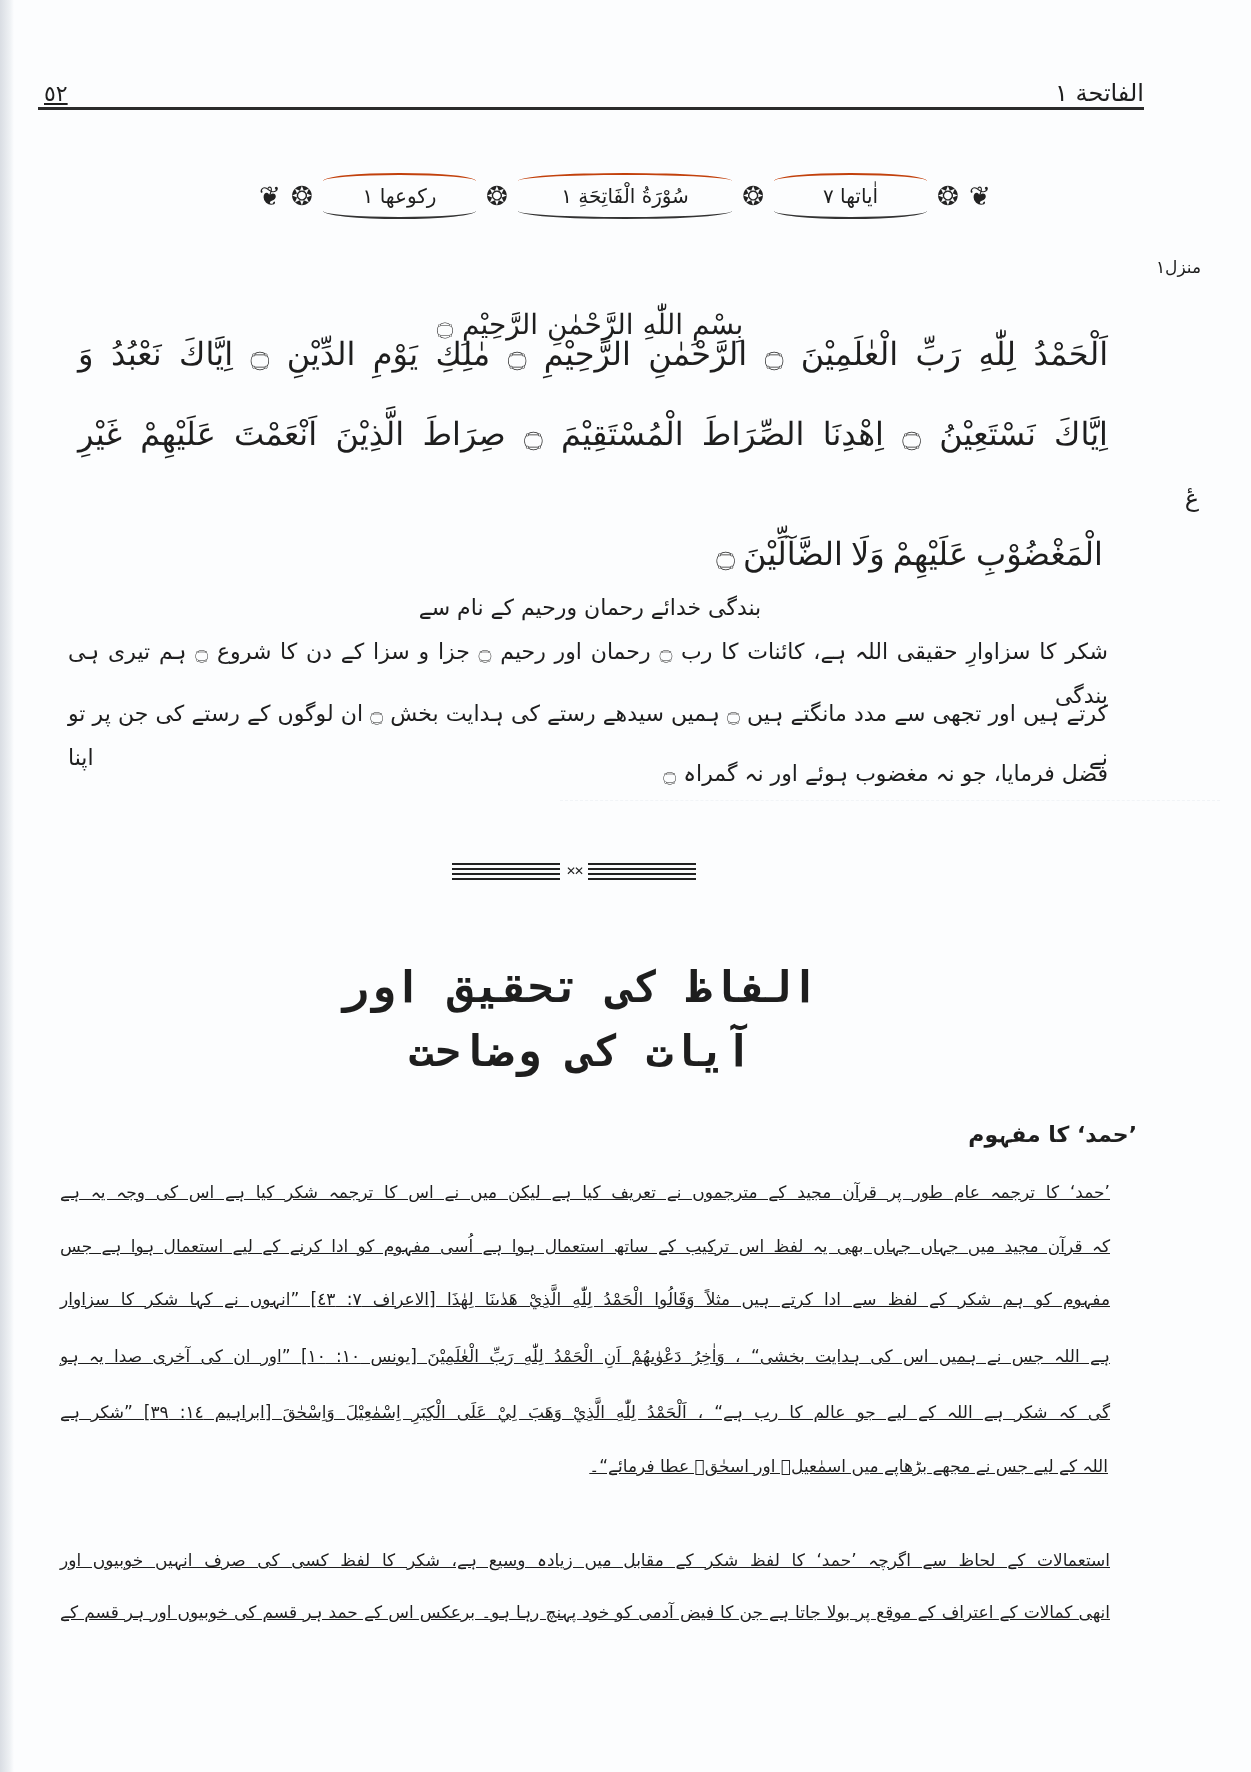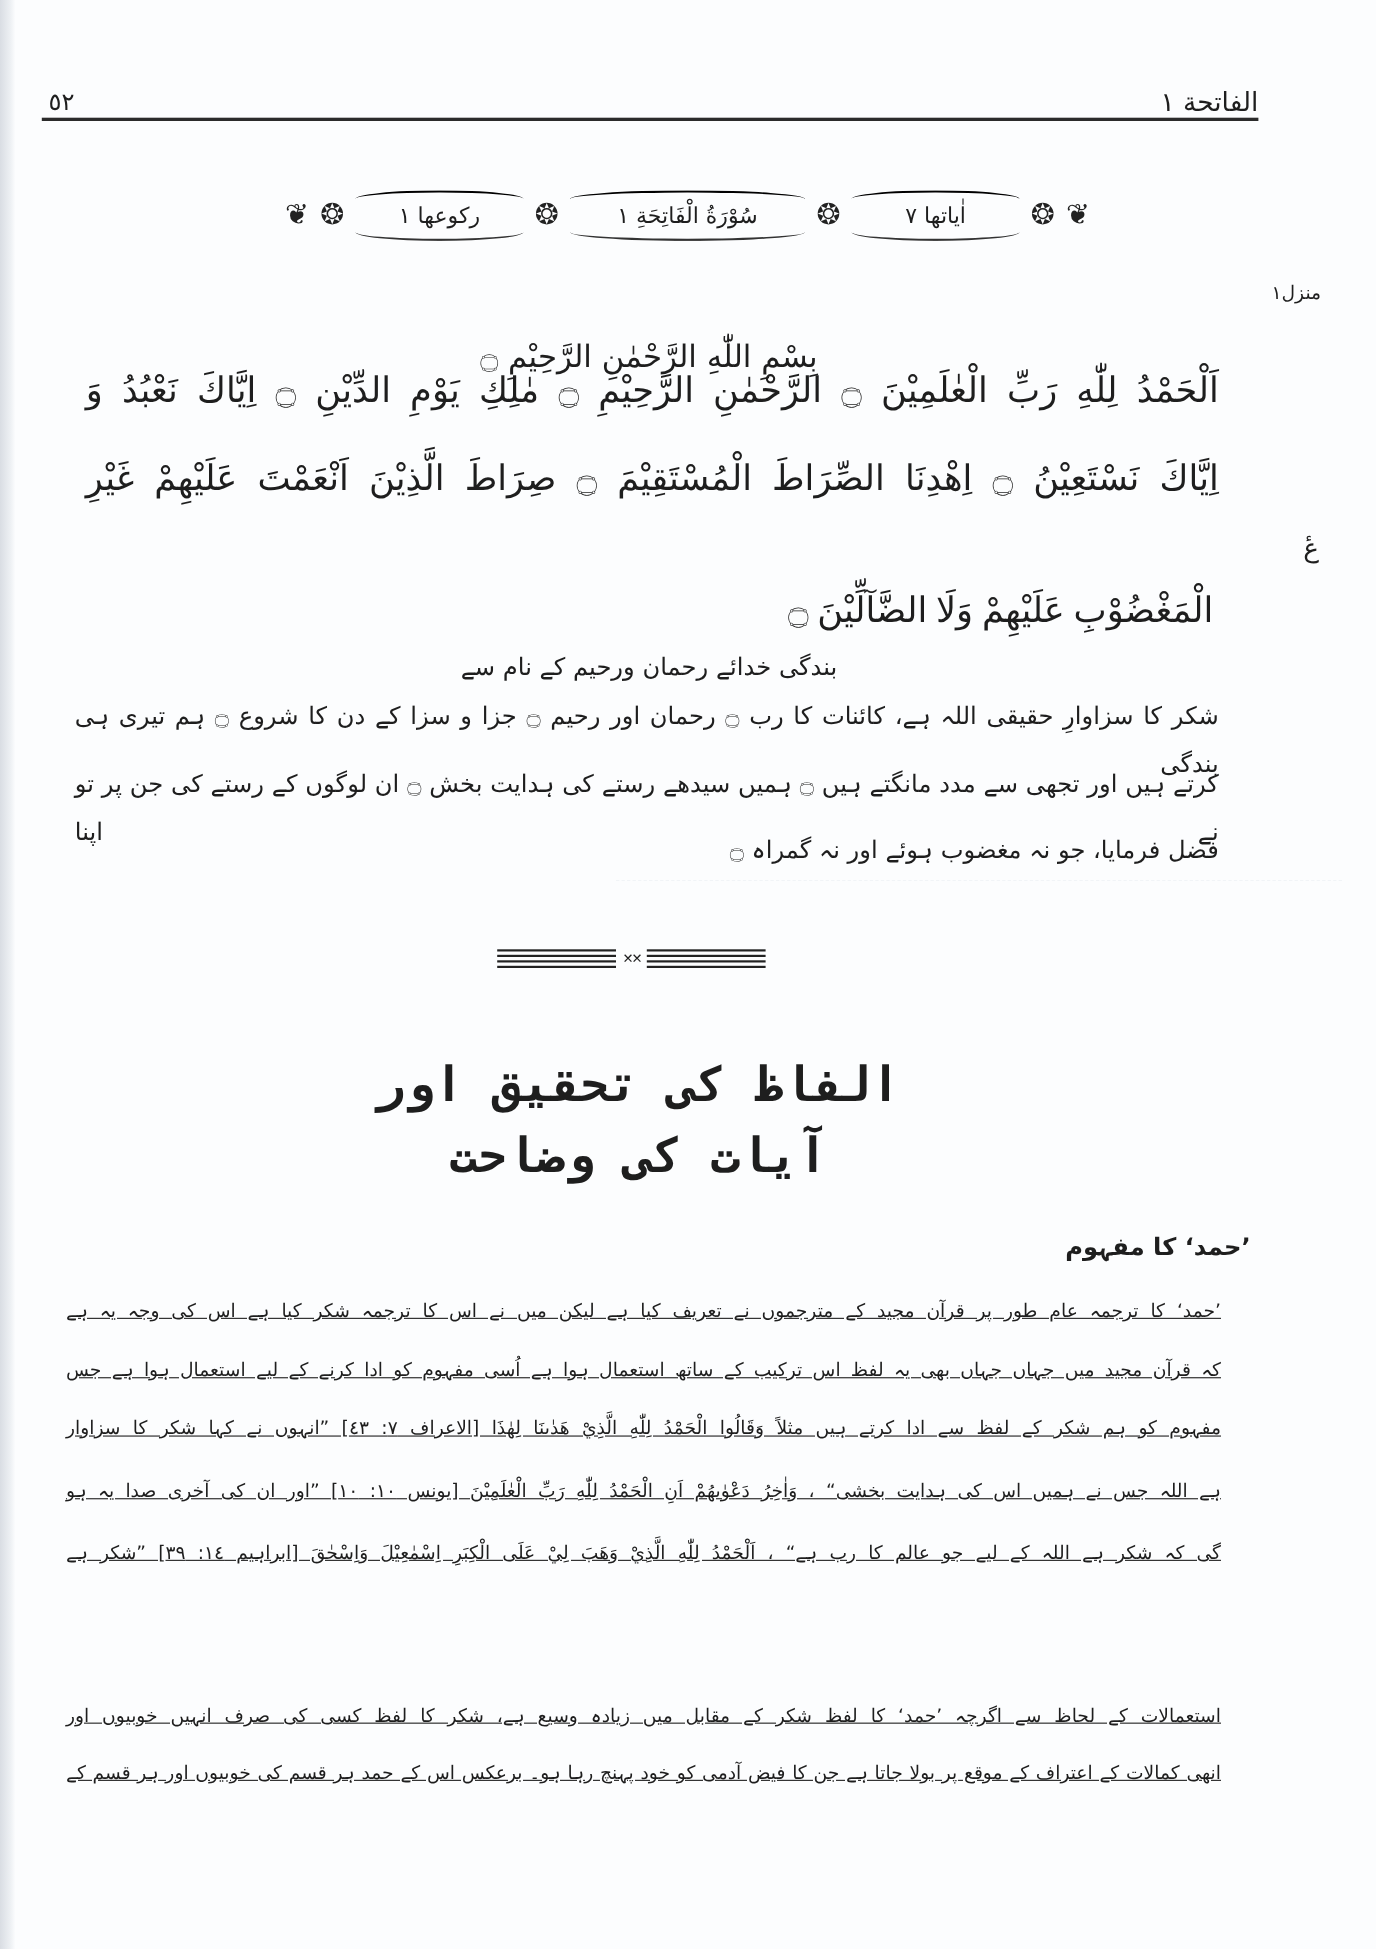--- a/index.html
+++ b/index.html
@@ -13,31 +13,31 @@
     .gutter {
       position: absolute; left: 0; top: 0; width: 14px; height: 1772px;
       background: linear-gradient(to right, #d9dde3, #eef1f4 70%, rgba(252,253,254,0));
     }
     .page { position: absolute; left: 0; top: 0; width: 1251px; height: 1772px; }
     .rtl { direction: rtl; unicode-bidi: embed; }
 
     
     .running-header { position: absolute; left: 38px; top: 78px; width: 1106px; height: 30px; }
     .header-title { position: absolute; right: 0; top: 0; font-size: 24px; line-height: 30px; }
-    .page-number { position: absolute; left: 6px; top: 2px; font-size: 22px; line-height: 28px; }
+    .page-number { position: absolute; left: 6px; top: 2px; font-size: 22px; line-height: 28px; text-decoration: underline; }
     .header-rule { position: absolute; left: 38px; top: 107px; width: 1106px; height: 3px; background: #2b2b2b; }
 
     
     .surah-banner {
       position: absolute; left: 255px; top: 168px; width: 740px; height: 56px;
       display: flex; align-items: center; justify-content: space-between;
     }
     .banner-cell {
       flex: 1; height: 42px; margin: 0 4px;
-      border-top: 2px solid #000000; border-bottom: 2px solid #333;
+      border-top: 2px solid #c2410c; border-bottom: 2px solid #333;
       border-radius: 50% / 8px;
       display: flex; align-items: center; justify-content: center;
       font-size: 20px;
     }
     .banner-cell.wide { flex: 1.4; }
     .ornament {
       width: 34px; height: 44px; position: relative;
       display: flex; align-items: center; justify-content: center;
       font-size: 26px; color: #222; line-height: 1;
     }
@@ -132,17 +132,18 @@
   </div>
 
   <div class="section-title rtl">الفاظ کی تحقیق اور آیات کی وضاحت</div>
   <div class="subheading rtl">’حمد‘ کا مفہوم</div>
 
   <div class="body-line rtl" style="top:1170px;">’حمد‘ کا ترجمہ عام طور پر قرآن مجید کے مترجموں نے تعریف کیا ہے لیکن میں نے اس کا ترجمہ شکر کیا ہے اس کی وجہ یہ ہے</div>
   <div class="body-line rtl" style="top:1224px;">کہ قرآن مجید میں جہاں جہاں بھی یہ لفظ اس ترکیب کے ساتھ استعمال ہوا ہے اُسی مفہوم کو ادا کرنے کے لیے استعمال ہوا ہے جس</div>
   <div class="body-line rtl" style="top:1277px;">مفہوم کو ہم شکر کے لفظ سے ادا کرتے ہیں مثلاً وَقَالُوا الْحَمْدُ لِلّٰهِ الَّذِيْ هَدٰىنَا لِهٰذَا [الاعراف ٧: ٤٣] ”انہوں نے کہا شکر کا سزاوار</div>
   <div class="body-line rtl" style="top:1334px;">ہے اللہ جس نے ہمیں اس کی ہدایت بخشی“ ، وَاٰخِرُ دَعْوٰىهُمْ اَنِ الْحَمْدُ لِلّٰهِ رَبِّ الْعٰلَمِيْنَ [یونس ١٠: ١٠] ”اور ان کی آخری صدا یہ ہو</div>
   <div class="body-line rtl" style="top:1390px;">گی کہ شکر ہے اللہ کے لیے جو عالم کا رب ہے“ ، اَلْحَمْدُ لِلّٰهِ الَّذِيْ وَهَبَ لِيْ عَلَى الْكِبَرِ اِسْمٰعِيْلَ وَاِسْحٰقَ [ابراہیم ١٤: ٣٩] ”شکر ہے</div>
+  <div class="body-line rtl last" style="top:1444px;left:auto;right:143px;width:700px;">اللہ کے لیے جس نے مجھے بڑھاپے میں اسمٰعیلؑ اور اسحٰقؑ عطا فرمائے“۔</div>
 
   <div class="body-line rtl" style="top:1538px;">استعمالات کے لحاظ سے اگرچہ ’حمد‘ کا لفظ شکر کے مقابل میں زیادہ وسیع ہے، شکر کا لفظ کسی کی صرف انہیں خوبیوں اور</div>
   <div class="body-line rtl" style="top:1590px;">انھی کمالات کے اعتراف کے موقع پر بولا جاتا ہے جن کا فیض آدمی کو خود پہنچ رہا ہو۔ برعکس اس کے حمد ہر قسم کی خوبیوں اور ہر قسم کے</div>
 
 </div>
 
 </body></html>

